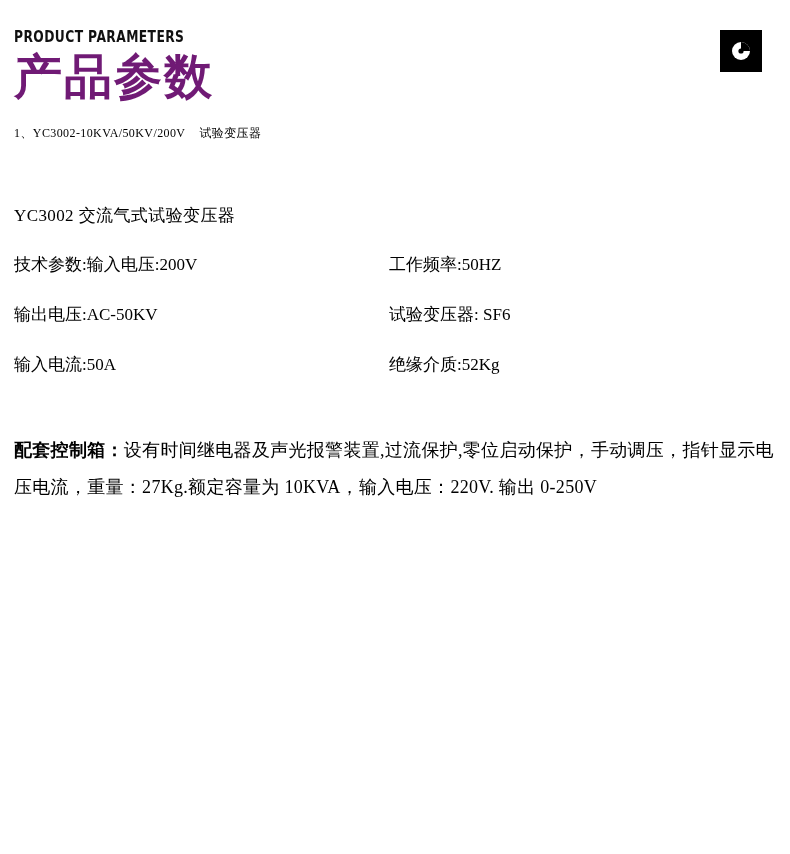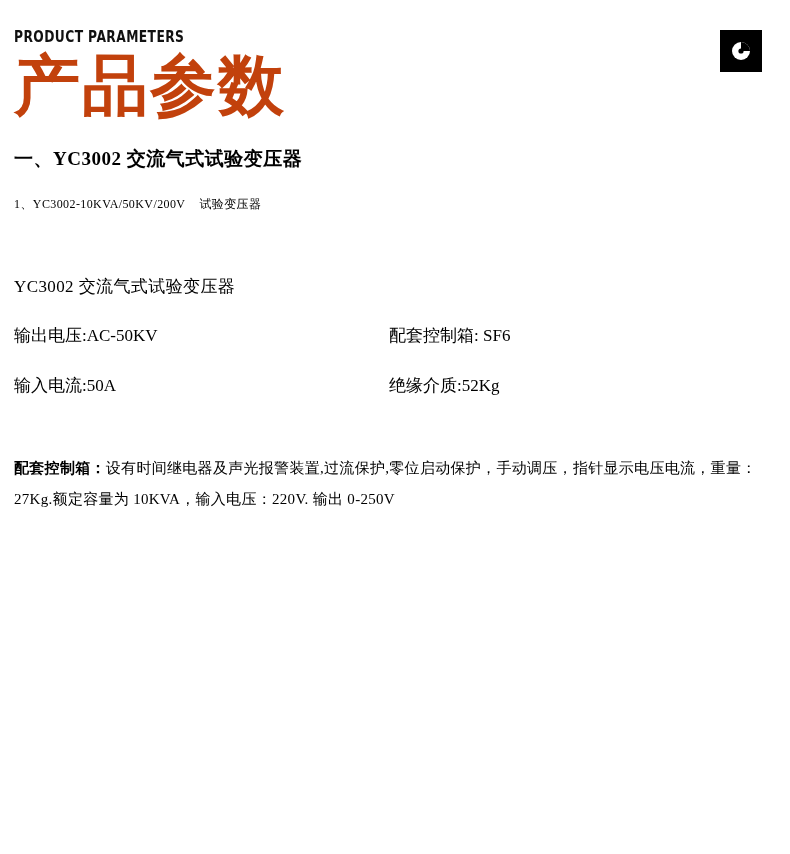--- a/index.html
+++ b/index.html
@@ -34,25 +34,25 @@
     font-size: 15px;
     letter-spacing: 0.5px;
     transform: scaleX(0.82);
     transform-origin: left center;
     color: #111111;
     line-height: 1;
   }
   .big-title {
     font-family: "DejaVu Sans", sans-serif;
     font-weight: bold;
-    font-size: 66px;
+    font-size: 48px;
     line-height: 1.05;
     letter-spacing: 2px;
     margin-top: 6px;
-    color: #c2410c;
+    color: #701a75;
   }
   .logo-badge {
     position: absolute;
     top: 30px;
     right: 14px;
     width: 42px;
     height: 42px;
     background: #000000;
     display: flex;
     align-items: center;
@@ -95,21 +95,21 @@
     font-size: 17px;
   }
   .spec-col-right {
     flex: 1 1 auto;
     font-size: 17px;
   }
 
   
   .note {
     margin-top: 56px;
-    font-size: 15px;
+    font-size: 18px;
     line-height: 2.05;
     letter-spacing: 0.3px;
   }
   .note b { font-weight: bold; }
 </style>
 </head>
 <body>
 
 <div class="page">
 
@@ -120,33 +120,36 @@
       <span>
         <svg width="24" height="24" viewBox="0 0 24 24">
           <circle cx="12" cy="12" r="9" fill="#ffffff"></circle>
           <path d="M12 12 L12 3 A9 9 0 0 1 21 12 Z" fill="#000000"></path>
           <circle cx="12" cy="12" r="2.6" fill="#000000"></circle>
         </svg>
       </span>
     </div>
   </div>
 
-  <div class="section-heading">一、YC3002 交流气式试验变压器</div>
 
   <div class="list-line">
     <span>1、</span><span>YC3002-10KVA/50KV/200V</span><span class="gap"></span><span>试验变压器</span>
   </div>
 
 
   <div class="sub-heading">YC3002 交流气式试验变压器</div>
 
   <div class="specs">
     <div class="spec-row">
+      <div class="spec-col-left">技术参数:输入电压:200V</div>
+      <div class="spec-col-right">工作频率:50HZ</div>
+    </div>
+    <div class="spec-row">
       <div class="spec-col-left">输出电压:AC-50KV</div>
-      <div class="spec-col-right">配套控制箱: SF6</div>
+      <div class="spec-col-right">试验变压器: SF6</div>
     </div>
     <div class="spec-row">
       <div class="spec-col-left">输入电流:50A</div>
       <div class="spec-col-right">绝缘介质:52Kg</div>
     </div>
   </div>
 
   <div class="note">
     <b>配套控制箱：</b><span>设有时间继电器及声光报警装置,过流保护,零位启动保护，手动调压，指针显示电压电流，重量：27Kg.额定容量为 10KVA，输入电压：220V. 输出 0-250V</span>
   </div>

